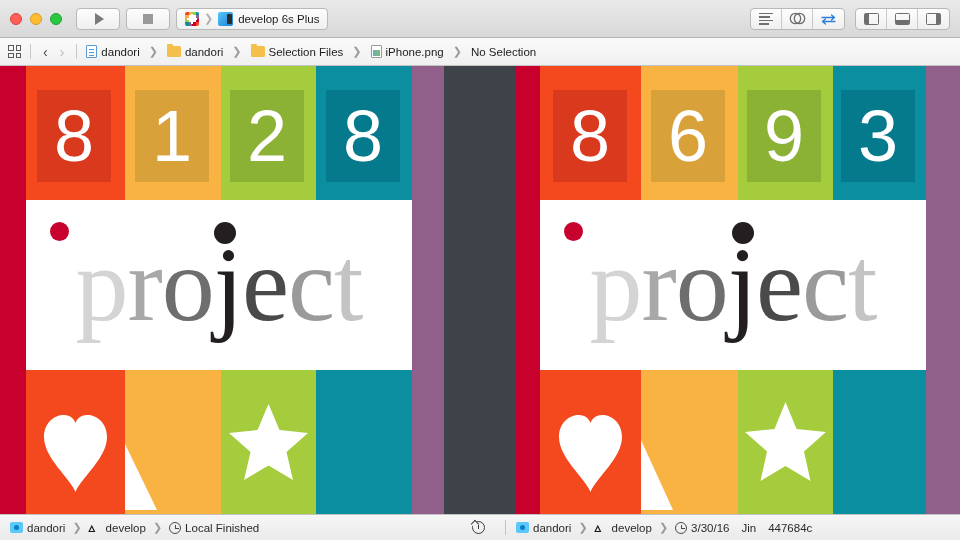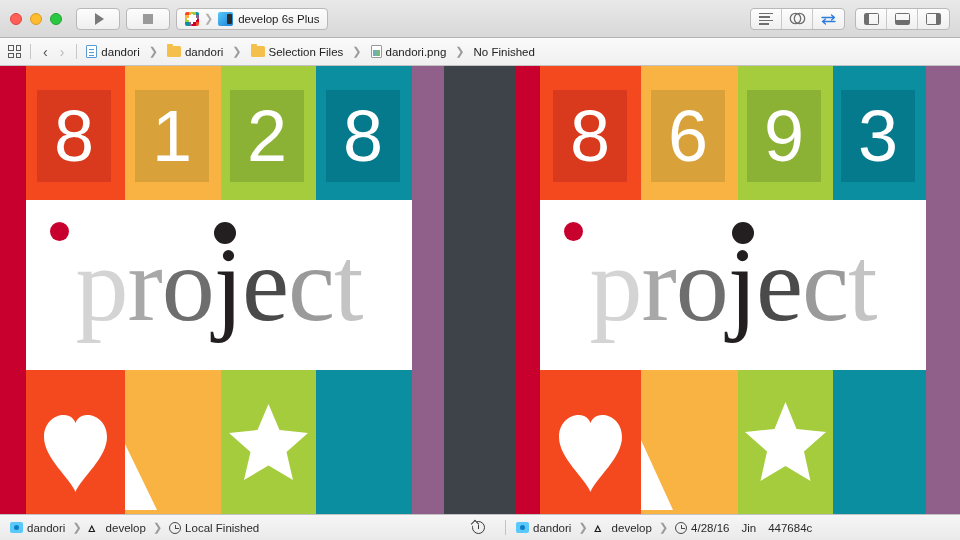--- a/index.html
+++ b/index.html
@@ -315,26 +315,26 @@
     <span class="crumb-sep">❯</span>
 
     <span class="crumb">
       <span class="fold-ico"></span>
       <span>Selection Files</span>
     </span>
     <span class="crumb-sep">❯</span>
 
     <span class="crumb">
       <span class="png-ico"></span>
-      <span>dandori.png</span>
+      <span>iPhone.png</span>
     </span>
     <span class="crumb-sep">❯</span>
 
     <span class="crumb">
-      <span>No Finished</span>
+      <span>No Selection</span>
     </span>
   </div>
 
   <div class="canvas">
 
     <div class="panel panel-left">
       <div class="art">
 
         <div class="stripe-set">
           <div class="stripe" style="width:26px;  background:#c8002e"></div>
@@ -444,21 +444,21 @@
     <span class="sb-divider"></span>
 
     <div class="sb-right">
       <span class="proj-ico"></span>
       <span>dandori</span>
       <span class="sb-sep">❯</span>
       <span class="branch-ico">▵</span>
       <span>develop</span>
       <span class="sb-sep">❯</span>
       <span class="clock-ico"></span>
-      <span>4/28/16</span>
+      <span>3/30/16</span>
       <span style="width:4px;display:inline-block"></span>
       <span>Jin</span>
       <span style="width:4px;display:inline-block"></span>
       <span>447684c</span>
     </div>
   </div>
 
 </div>
 
 </body></html>

